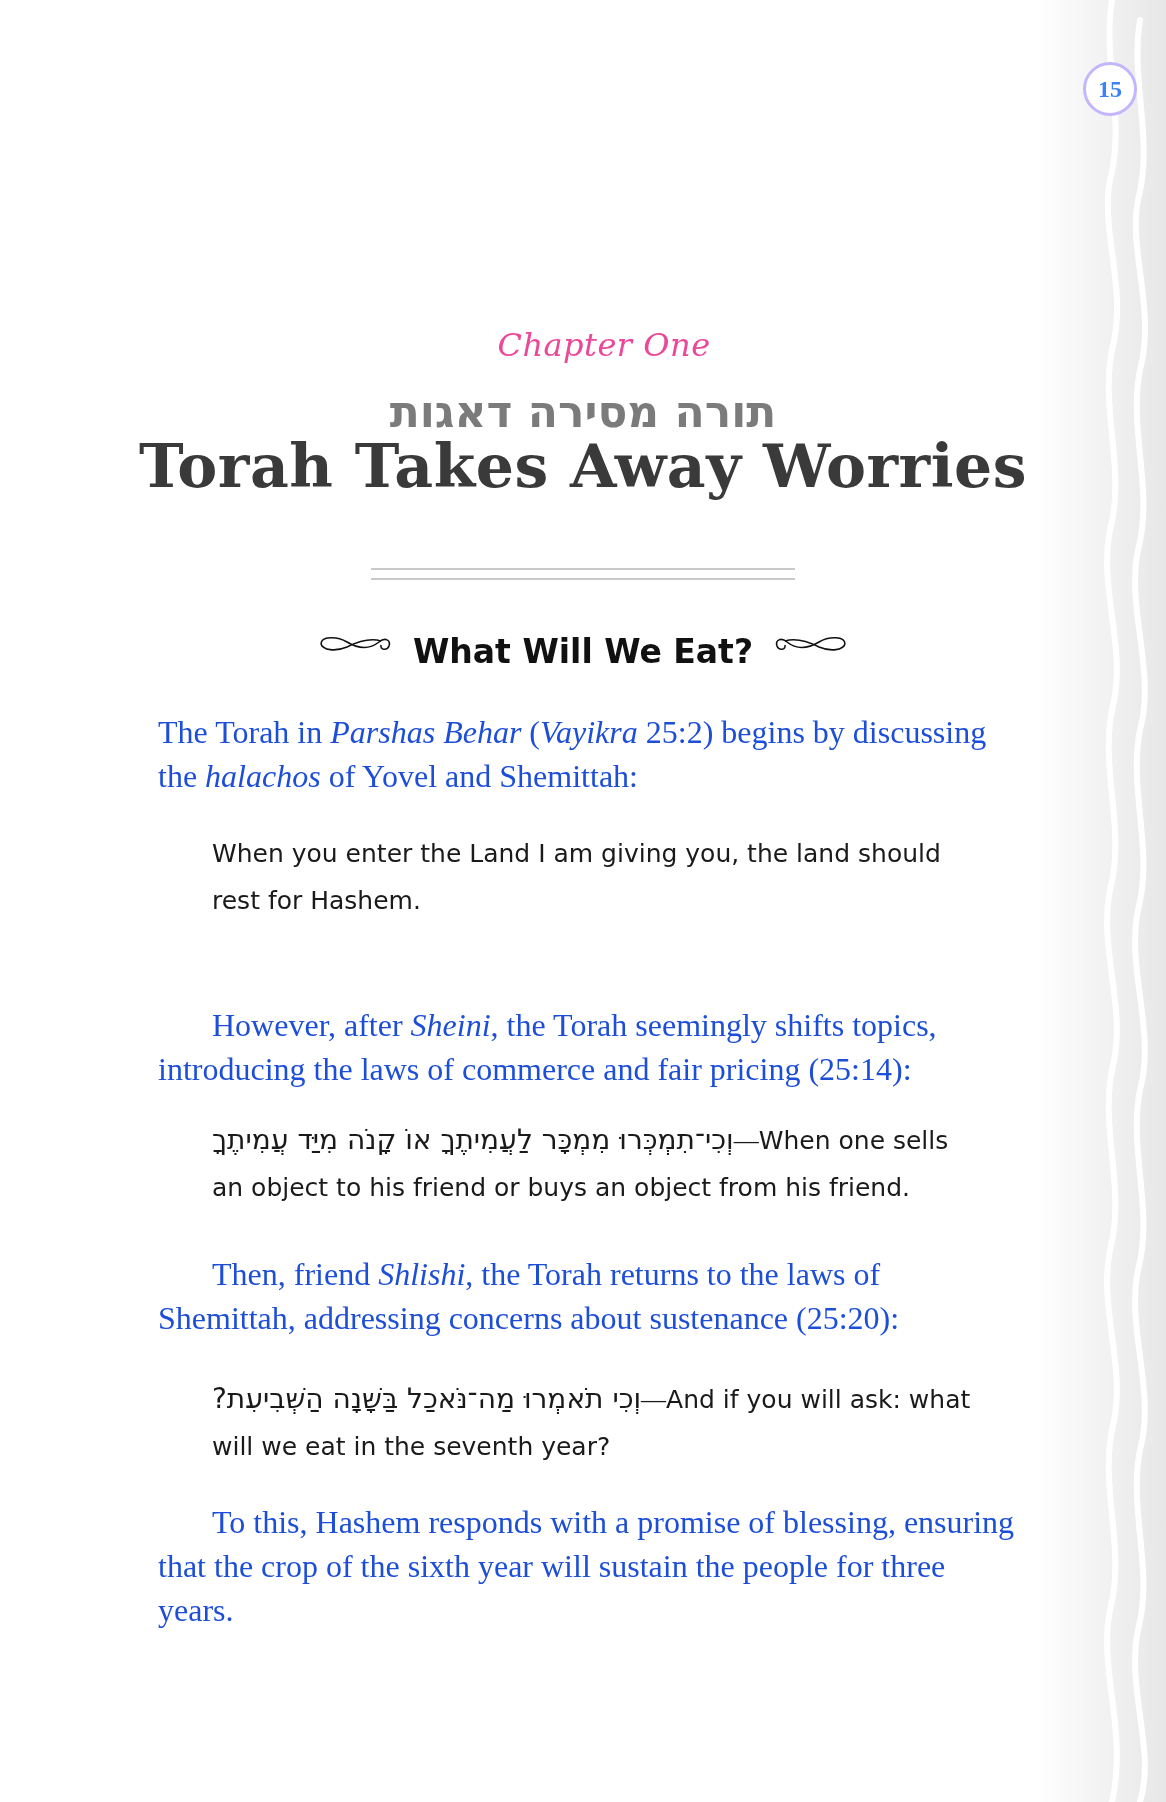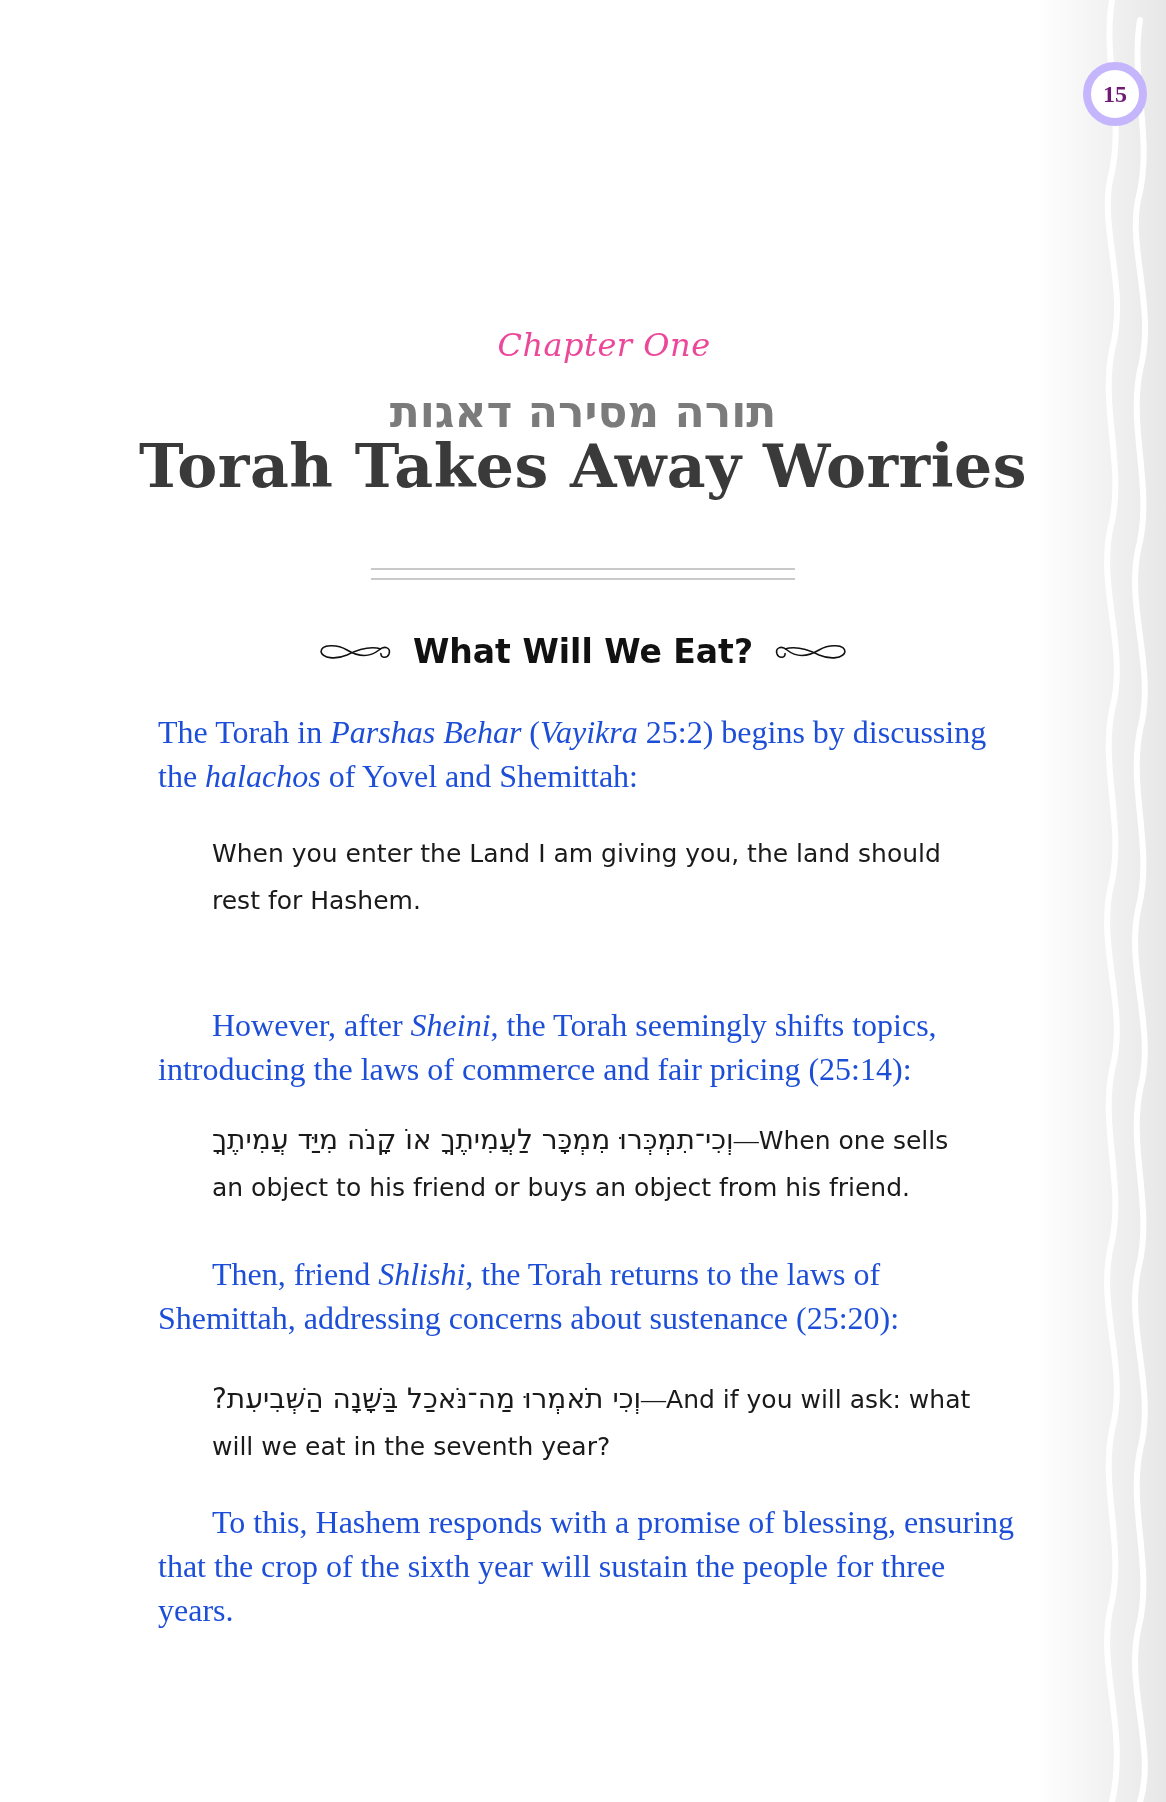--- a/index.html
+++ b/index.html
@@ -27,30 +27,30 @@
     position: absolute;
     top: 0;
     left: 0;
   }
   .page-number {
     position: absolute;
     left: 1083px;
     top: 62px;
     width: 48px;
     height: 48px;
-    border: 8px solid #c4b5fd;
+    border: 3px solid #c4b5fd;
     border-radius: 50%;
     background: #fff;
     display: flex;
     align-items: center;
     justify-content: center;
     font-family: "Liberation Serif", serif;
     font-size: 24px;
     font-weight: bold;
-    color: #701a75;
+    color: #3b82f6;
   }
   .chapter-label {
     position: absolute;
     left: 0;
     width: 1166px;
     top: 326px;
     text-align: center;
     font-family: "DejaVu Serif", serif;
     font-style: italic;
     font-size: 32px;
@@ -88,21 +88,20 @@
     width: 424px;
     height: 2px;
     background: #c9c9c9;
   }
   .section-heading {
     position: absolute;
     left: 0;
     width: 1166px;
     top: 632px;
     display: flex;
-    align-items: center;
     justify-content: center;
     gap: 20px;
   }
   .section-heading .label {
     font-family: "DejaVu Sans", sans-serif;
     font-weight: bold;
     font-size: 33px;
     color: #111;
   }
   .flourish {

